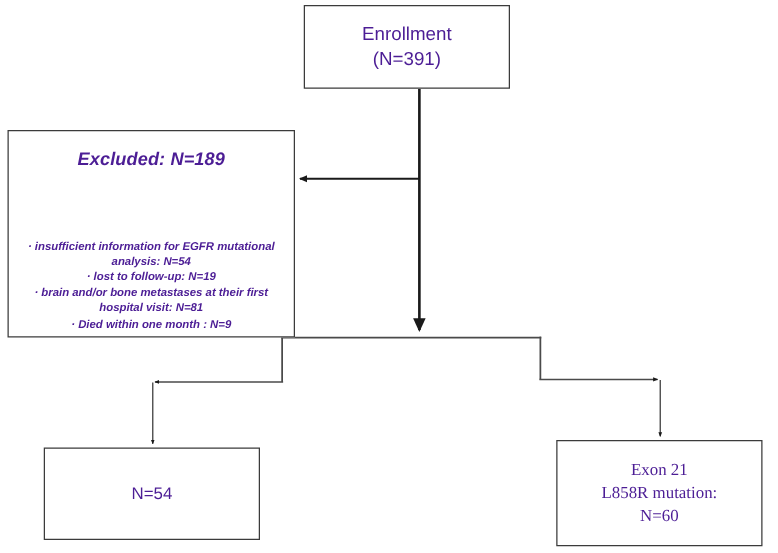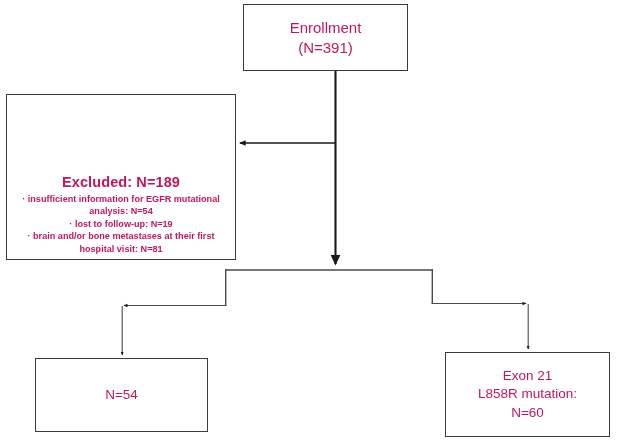--- a/index.html
+++ b/index.html
@@ -8,21 +8,21 @@
     padding: 0;
     background: #ffffff;
   }
   #diagram {
     position: relative;
     width: 622px;
     height: 442px;
     background: #ffffff;
     overflow: hidden;
     font-family: "Liberation Sans", sans-serif;
-    color: #be185d;
+    color: #4c1d95;
     border-radius: 19px;
     -webkit-font-smoothing: antialiased;
   }
   .connector-layer {
     position: absolute;
     left: 0;
     top: 0;
     width: 622px;
     height: 442px;
     pointer-events: none;
@@ -48,25 +48,26 @@
     padding: 4px 6px;
   }
   #node-enrollment .line {
     font-size: 15px;
     line-height: 1.32;
   }
 
   
   #node-excluded {
     left: 6px;
-    top: 94px;
+    top: 104px;
     width: 230px;
     height: 166px;
     padding: 6px 6px 4px;
-    justify-content: flex-end;
+    justify-content: space-between;
+    font-style: italic;
   }
   .excluded-heading {
     font-size: 14.5px;
     font-weight: bold;
     line-height: 1.2;
     margin-top: 9px;
     margin-bottom: 2px;
     letter-spacing: 0.1px;
   }
   .excluded-list {
@@ -94,20 +95,21 @@
     width: 173px;
     height: 74px;
     padding: 3px 5px;
   }
   #node-exon21 {
     left: 445px;
     top: 352px;
     width: 165px;
     height: 85px;
     padding: 14px 5px;
+    font-family: Liberation Serif, serif;
   }
   #node-exon19 .line,
   #node-exon21 .line {
     font-size: 13.5px;
     line-height: 1.38;
   }
 </style>
 </head>
 <body>
 
@@ -155,20 +157,21 @@
     <div class="line">Enrollment</div>
     <div class="line">(N=391)</div>
   </div>
 
   <div class="node" id="node-excluded">
     <div class="excluded-heading">Excluded: N=189</div>
     <ul class="excluded-list">
       <li>insufficient information for EGFR mutational analysis: N=54</li>
       <li>lost to follow-up: N=19</li>
       <li>brain and/or bone metastases at their first hospital visit: N=81</li>
+      <li>Died within one month : N=9</li>
     </ul>
   </div>
 
   <div class="node" id="node-exon19">
     <div class="line">N=54</div>
   </div>
 
   <div class="node" id="node-exon21">
     <div class="line">Exon 21</div>
     <div class="line">L858R mutation:</div>

